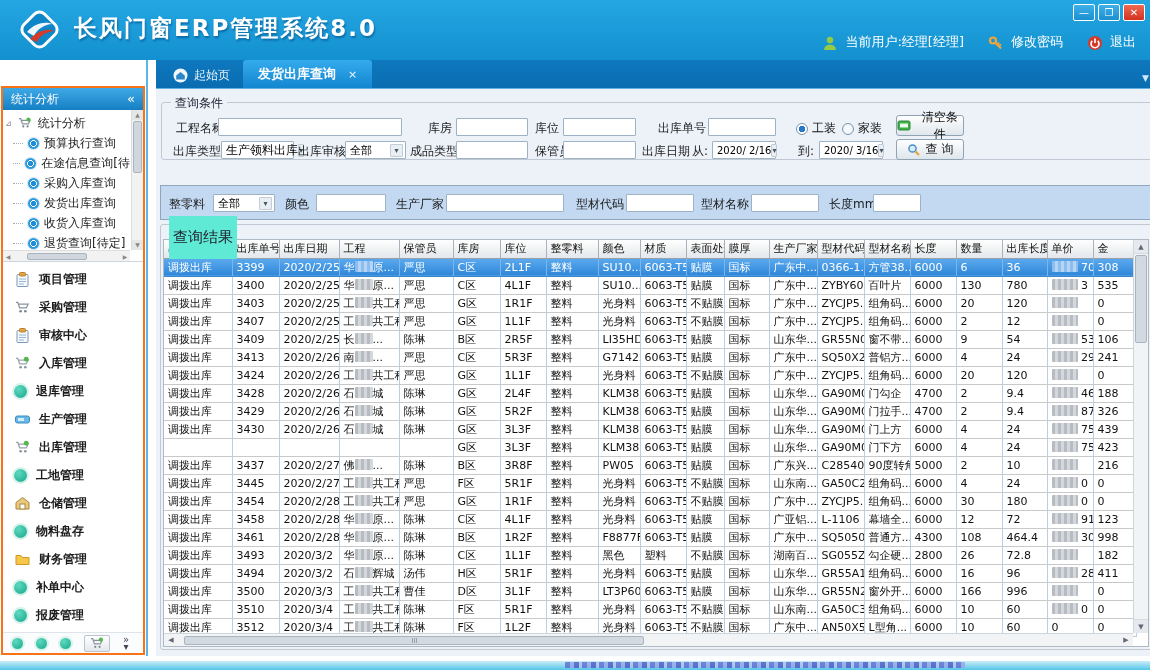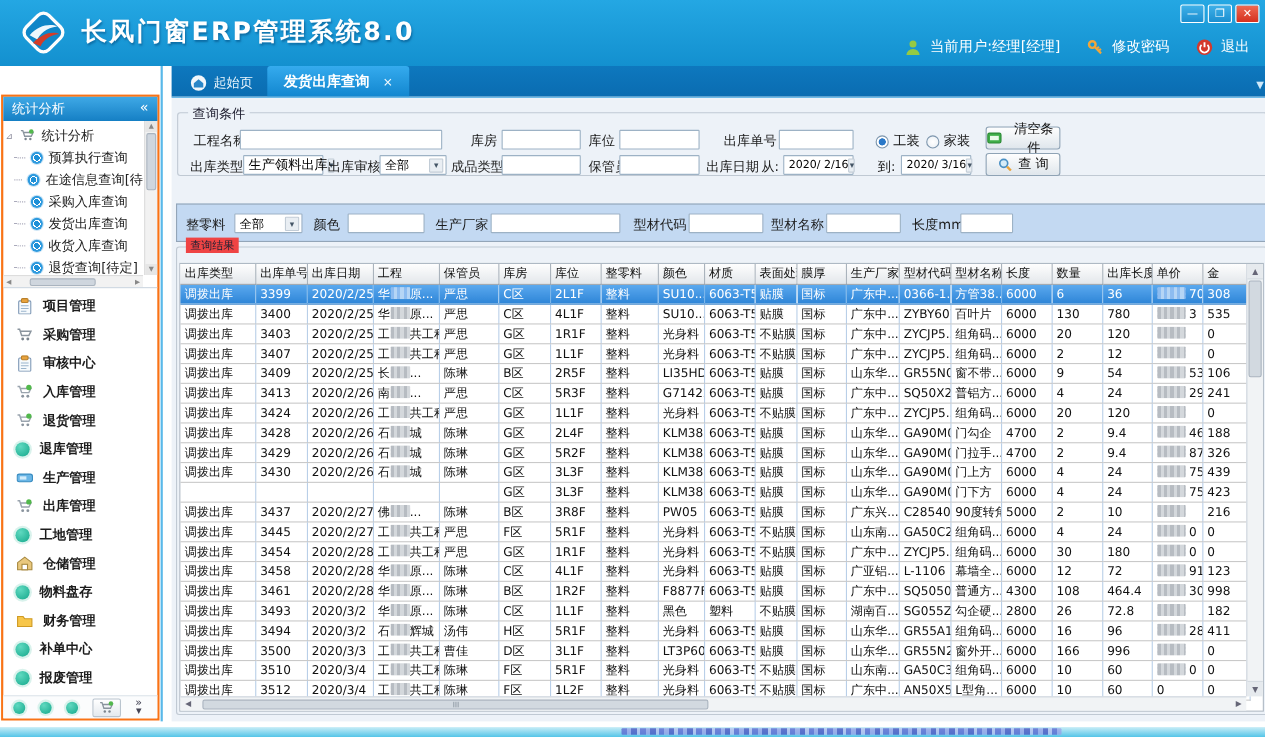--- a/index.html
+++ b/index.html
@@ -64,21 +64,21 @@
   .rdot{width:12px;height:12px;border-radius:50%;border:1px solid #7d96ad;background:radial-gradient(#fff,#e8eef4)}
   .rdot.on{background:radial-gradient(circle,#2a78c8 0 3px,#fff 3.5px)}
   .btn{position:absolute;height:21px;border:1px solid #8fa3b5;border-radius:3px;background:linear-gradient(#fefefe,#dfe6ec);font-size:12px;color:#111;display:flex;align-items:center;justify-content:center;gap:6px;cursor:pointer;font-family:inherit}
 
   .mat-tabs{position:absolute;left:4px;top:78px;height:19px;display:flex;z-index:2}
   .mat-tab{width:104px;border:1px solid #93a5b8;border-right:none;background:linear-gradient(#fff,#dde4ec);font-size:12px;color:#222;text-align:center;line-height:18px;border-radius:2px 2px 0 0;cursor:pointer;white-space:nowrap;overflow:hidden}
   .mat-tab:last-child{border-right:1px solid #93a5b8}
   .mat-tab.active{background:#fdfdfd;font-weight:bold;height:20px;border-bottom:1px solid #fdfdfd}
   .filter-panel{position:absolute;left:4px;top:96px;width:992px;height:35px;background:#c3d9f2;border:1px solid #93a5b8}
 
-  .rs-label{position:absolute;left:13px;top:127px;background:#ef4444;padding:0 4px;font-size:10px;color:#223;z-index:2}
+  .rs-label{position:absolute;left:13px;top:127px;background:#5eead4;padding:12px 4px;font-size:15px;color:#223;z-index:2}
   .table-wrap{position:absolute;left:7px;top:150px;width:986px;height:408px;background:#fff;border:1px solid #aeb9c4}
   table.grid{border-collapse:collapse;table-layout:fixed;width:970px;font-size:11px}
   .grid th{height:18px;background:linear-gradient(#fefefe,#e3e7eb);border-right:1px solid #aab3bc;border-bottom:1px solid #98a1aa;font-weight:normal;color:#111;text-align:left;padding:0 4px;white-space:nowrap;overflow:hidden}
   .grid td{height:18px;border-right:1px solid #b9cfe8;border-bottom:1px solid #c9c9c9;padding:0 4px;white-space:nowrap;overflow:hidden;color:#111}
   .grid tr.sel td{background:linear-gradient(#5caaef,#2f86d8);color:#fff;border-right-color:#7cb6ea;border-bottom-color:#3d84c8}
   .pxmask{display:inline-block;vertical-align:-1px;height:11px;border-radius:1px;background-image:repeating-linear-gradient(90deg,#b7bcc2 0 3px,#d4d8dc 3px 6px),repeating-linear-gradient(0deg,rgba(255,255,255,.4) 0 2px,rgba(110,120,130,.35) 2px 4px)}
   tr.sel .pxmask{background-image:repeating-linear-gradient(90deg,#8dbcf0 0 3px,#b5d5f5 3px 6px),repeating-linear-gradient(0deg,rgba(255,255,255,.4) 0 2px,rgba(60,110,160,.35) 2px 4px)}
   .m18{width:18px}.m26{width:26px}
   .tbl-vscroll{position:absolute;right:0;top:0;width:15px;bottom:13px;background:#f1f3f5;border-left:1px solid #cdd5dd;font-size:7px;color:#667;text-align:center}
   .tbl-vscroll .arr{height:14px;line-height:14px;background:#e6eaee;border-bottom:1px solid #d5dbe1}
@@ -239,31 +239,20 @@
               <svg width="15" height="14" viewBox="0 0 16 14">
                 <path d="M1 2h2l2 6h7l2-4H4" fill="none" stroke="#9aa4ae" stroke-width="1.4"></path>
                 <circle cx="6" cy="11.5" r="1.4" fill="#8a949e"></circle>
                 <circle cx="11" cy="11.5" r="1.4" fill="#8a949e"></circle>
                 <circle cx="12" cy="3" r="2.6" fill="#52b84c"></circle>
               </svg>
             </span>
             <span>入库管理</span>
           </div>
           <div class="menu-item">
-            <span class="ic">
-              <svg width="15" height="14" viewBox="0 0 16 14">
-                <path d="M1 2h2l2 6h7l2-4H4" fill="none" stroke="#9aa4ae" stroke-width="1.4"></path>
-                <circle cx="6" cy="11.5" r="1.4" fill="#8a949e"></circle>
-                <circle cx="11" cy="11.5" r="1.4" fill="#8a949e"></circle>
-                <circle cx="12" cy="3" r="2.6" fill="#52b84c"></circle>
-              </svg>
-            </span>
-            <span>退货管理</span>
-          </div>
-          <div class="menu-item">
             <span class="ic-dot"></span>
             <span>退库管理</span>
           </div>
           <div class="menu-item">
             <span class="ic">
               <svg width="15" height="11">
                 <rect x="0.5" y="2" width="14" height="7" rx="2" fill="#6ab6e6" stroke="#3a8cc0"></rect>
                 <rect x="3" y="4" width="6" height="3" fill="#d3ecfa"></rect>
               </svg>
             </span>

